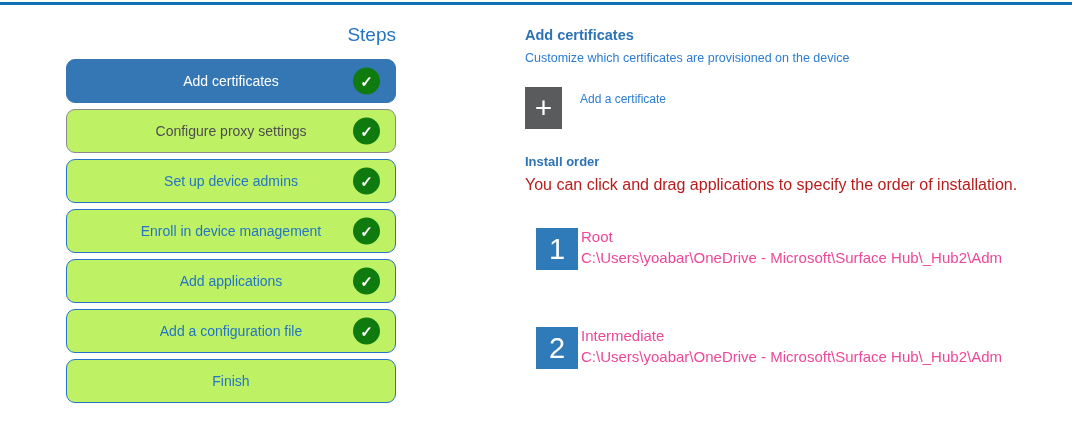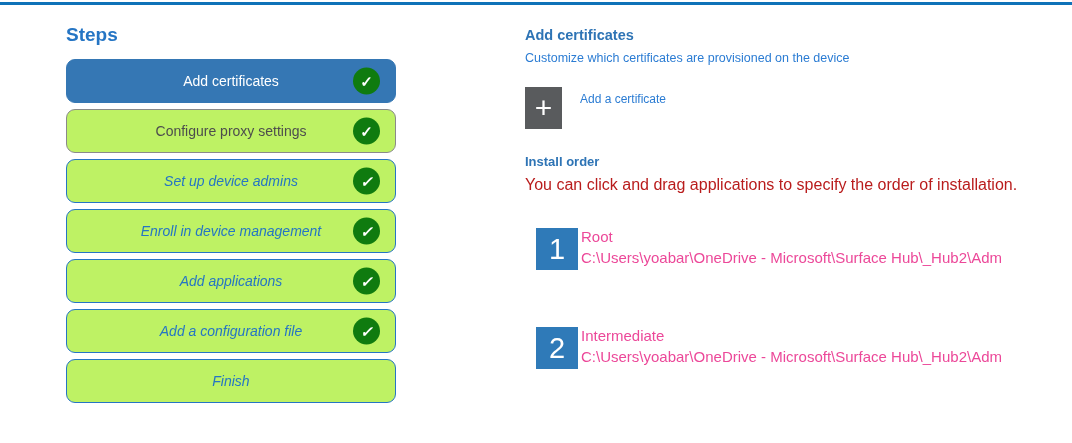--- a/index.html
+++ b/index.html
@@ -5,30 +5,30 @@
   html,body{margin:0;padding:0;}
   body{
     width:1072px;height:443px;position:relative;overflow:hidden;
     background:#ffffff;font-family:"Liberation Sans", sans-serif;
     -webkit-font-smoothing:antialiased;
   }
   .top-line{position:absolute;top:2px;left:0;width:1072px;height:3px;background:#0F72B8;}
 
   
   .sidebar{position:absolute;left:66px;top:24px;width:330px;}
-  .sidebar-title{font-size:19px;font-weight:bold;color:#2575C4;margin:0 0 13px 0;}
+  .sidebar-title{font-size:19px;font-weight:normal;color:#2575C4;margin:0 0 13px 0;text-align:right;}
   .steps{display:flex;flex-direction:column;gap:6px;}
   .step{
     position:relative;height:44px;box-sizing:border-box;border-radius:9px;
     display:flex;align-items:center;justify-content:center;
     font-size:14px;cursor:pointer;border:1px solid transparent;background:#bef264;
   }
   .step--active{background:#3577B4;color:#ffffff;border-color:#3577B4;}
   .step--gray{border-color:#8A8A8A;color:#4D4D4D;}
-  .step--blue{border-color:#2575C4;color:#2575C4;font-style:italic;}
+  .step--blue{border-color:#2575C4;color:#2575C4;}
   .check{
     position:absolute;right:15px;top:50%;transform:translateY(-50%);
     width:27px;height:27px;border-radius:50%;background:#0F7B0F;
     color:#fff;display:flex;align-items:center;justify-content:center;
     font-size:15px;font-weight:bold;line-height:1;
   }
 
   
   .main{position:absolute;left:525px;top:0;width:560px;}
   .main-title{position:absolute;top:27px;left:0;font-size:14.5px;font-weight:bold;color:#2E74B5;white-space:nowrap;}

